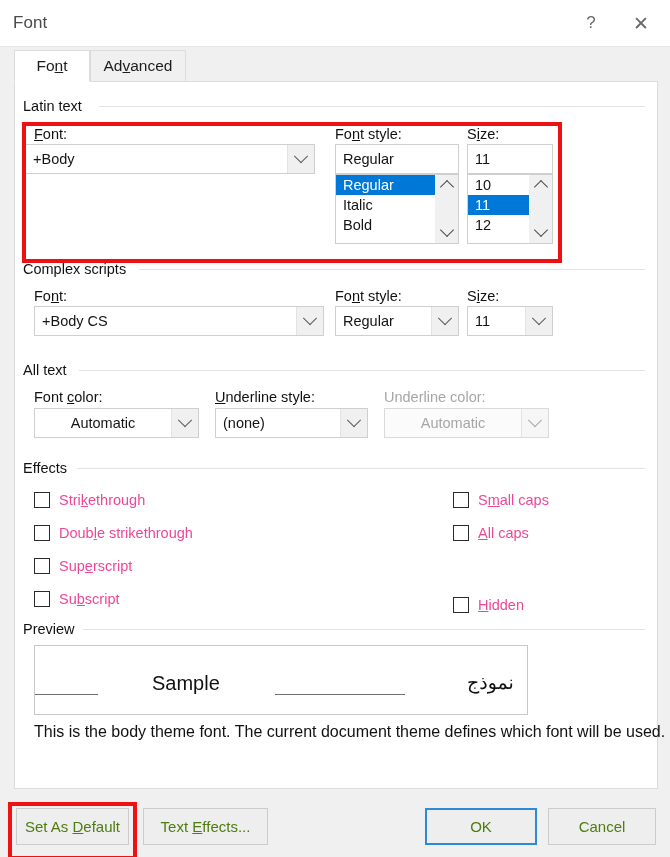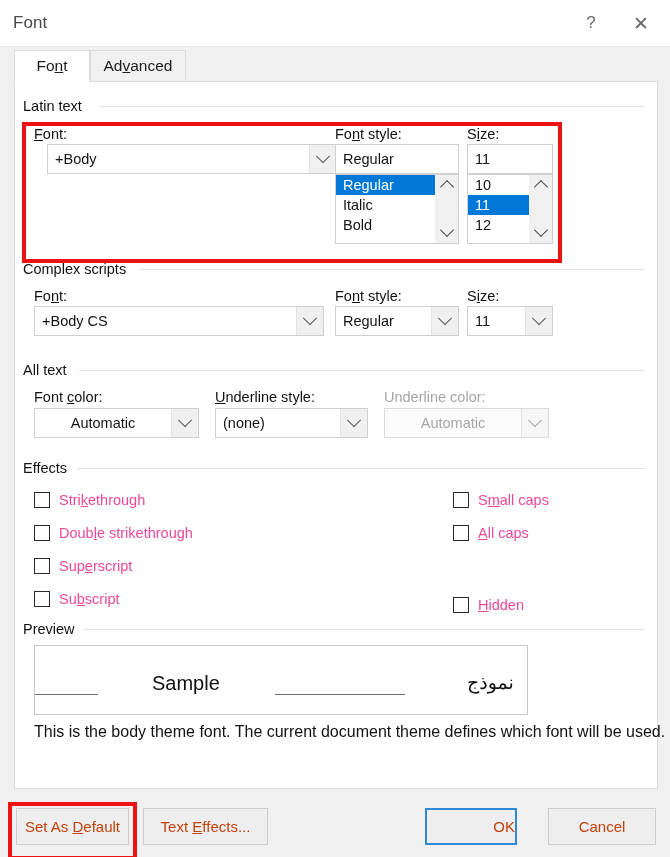--- a/index.html
+++ b/index.html
@@ -275,21 +275,21 @@
   .btn {
     position: absolute;
     height: 37px;
     background: #eeeeee;
     border: 1px solid #cccccc;
     box-sizing: border-box;
     display: flex;
     align-items: center;
     justify-content: center;
     font-size: 15px;
-    color: #c2410c;
+    color: #4d7c0f;
     cursor: default;
   }
   .btn.default {
     border: 2px solid #2e8ad4;
     background: #eeeeee;
   }
 
   
   .redbox {
     position: absolute;
@@ -318,21 +318,21 @@
       <span><span>Ad</span><span class="u">v</span><span>anced</span></span>
     </div>
   </div>
 
   <div class="tabpage">
 
     <div class="grouplabel" style="left:8px; top:16px;">Latin text</div>
     <div class="groupline" style="left:84px; top:24px; width:546px;"></div>
 
     <div class="fieldlabel" style="left:19px; top:44px;"><span class="u">F</span><span>ont:</span></div>
-    <div class="combo" style="left:32px; top:62px; width:290px;">
+    <div class="combo" style="left:10px; top:62px; width:290px;">
       <div class="val">+Body</div>
       <div class="arrow">
           <i class="chev"></i>
         </div>
     </div>
 
     <div class="fieldlabel" style="left:320px; top:44px;"><span>Fo</span><span class="u">n</span><span>t style:</span></div>
     <div class="textbox" style="left:320px; top:62px; width:124px;">Regular</div>
     <div class="listbox" style="left:320px; top:92px; width:124px; height:70px;">
       <div class="listitems">
@@ -460,21 +460,21 @@
 
     <div class="previewnote" style="left:19px; top:641px;">This is the body theme font. The current document theme defines which font will be used.</div>
   </div>
 
   <div class="btn" style="left:16px; top:808px; width:113px;">
     <span><span>Set As </span><span class="u">D</span><span>efault</span></span>
   </div>
   <div class="btn" style="left:143px; top:808px; width:125px;">
     <span><span>Text </span><span class="u">E</span><span>ffects...</span></span>
   </div>
-  <div class="btn default" style="left:425px; top:808px; width:92px;justify-content:flex-end;">
+  <div class="btn default" style="left:425px; top:808px; width:112px;">
     <span>OK</span>
   </div>
   <div class="btn" style="left:548px; top:808px; width:108px;">
     <span>Cancel</span>
   </div>
 
   <div class="redbox" style="left:22px; top:122px; width:540px; height:141px;"></div>
   <div class="redbox" style="left:8px; top:802px; width:129px; height:58px;"></div>
 
 </div>

